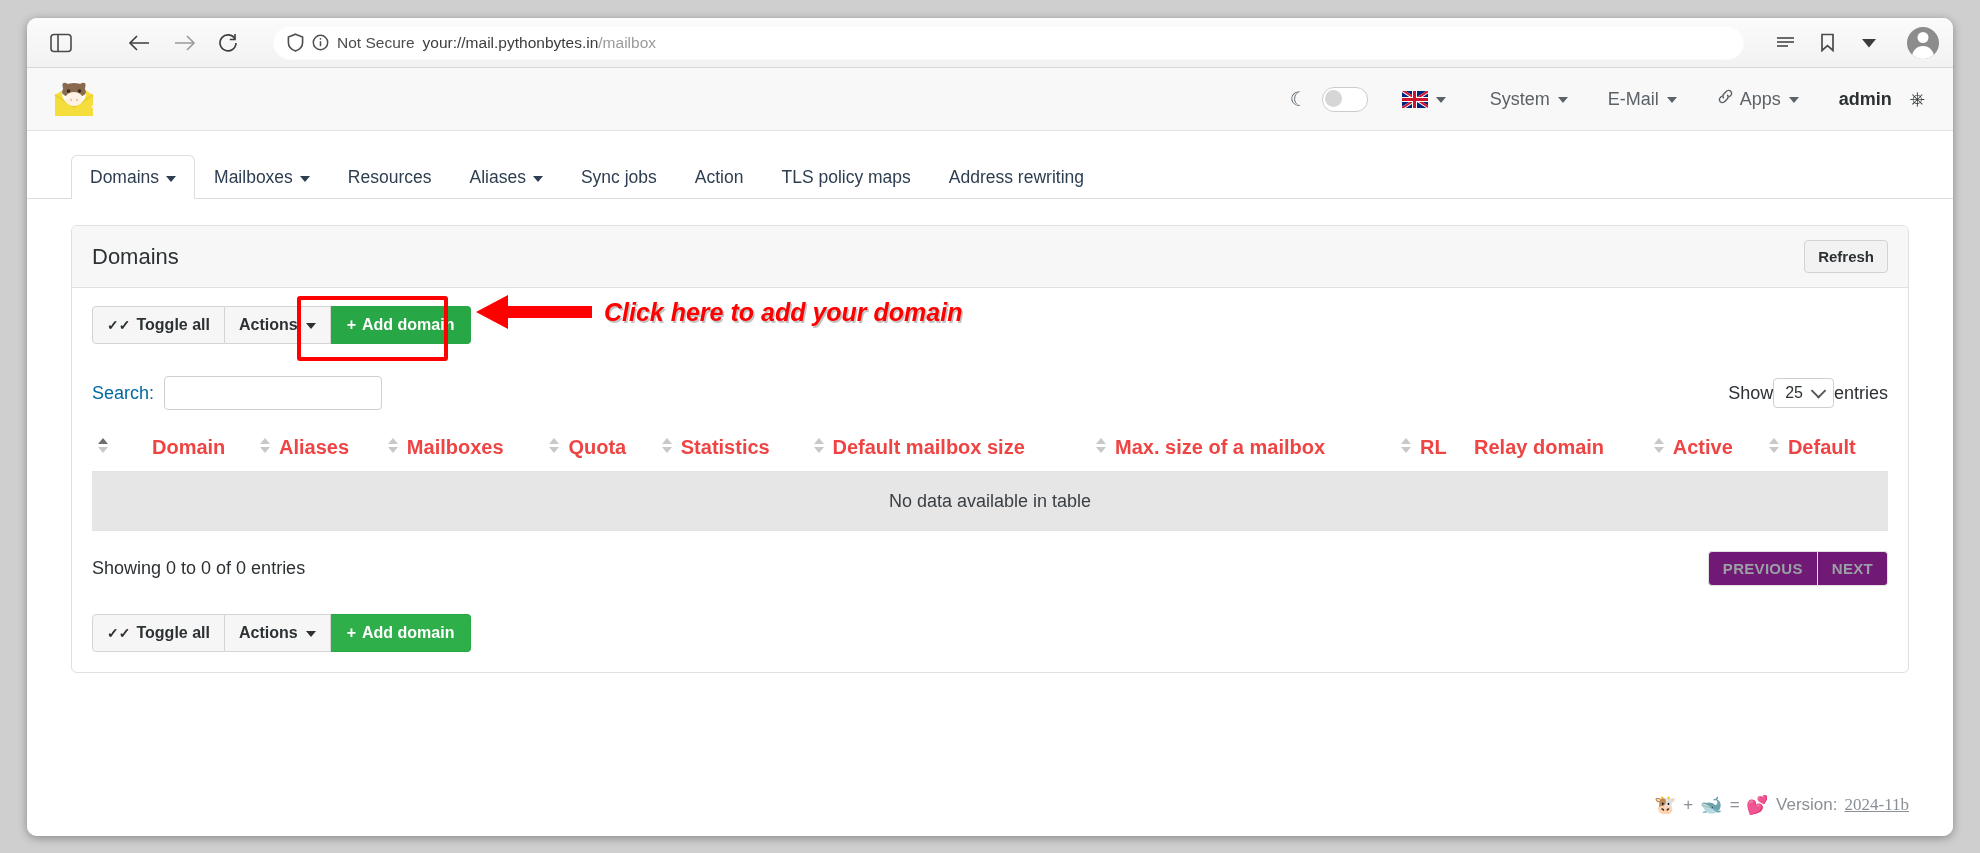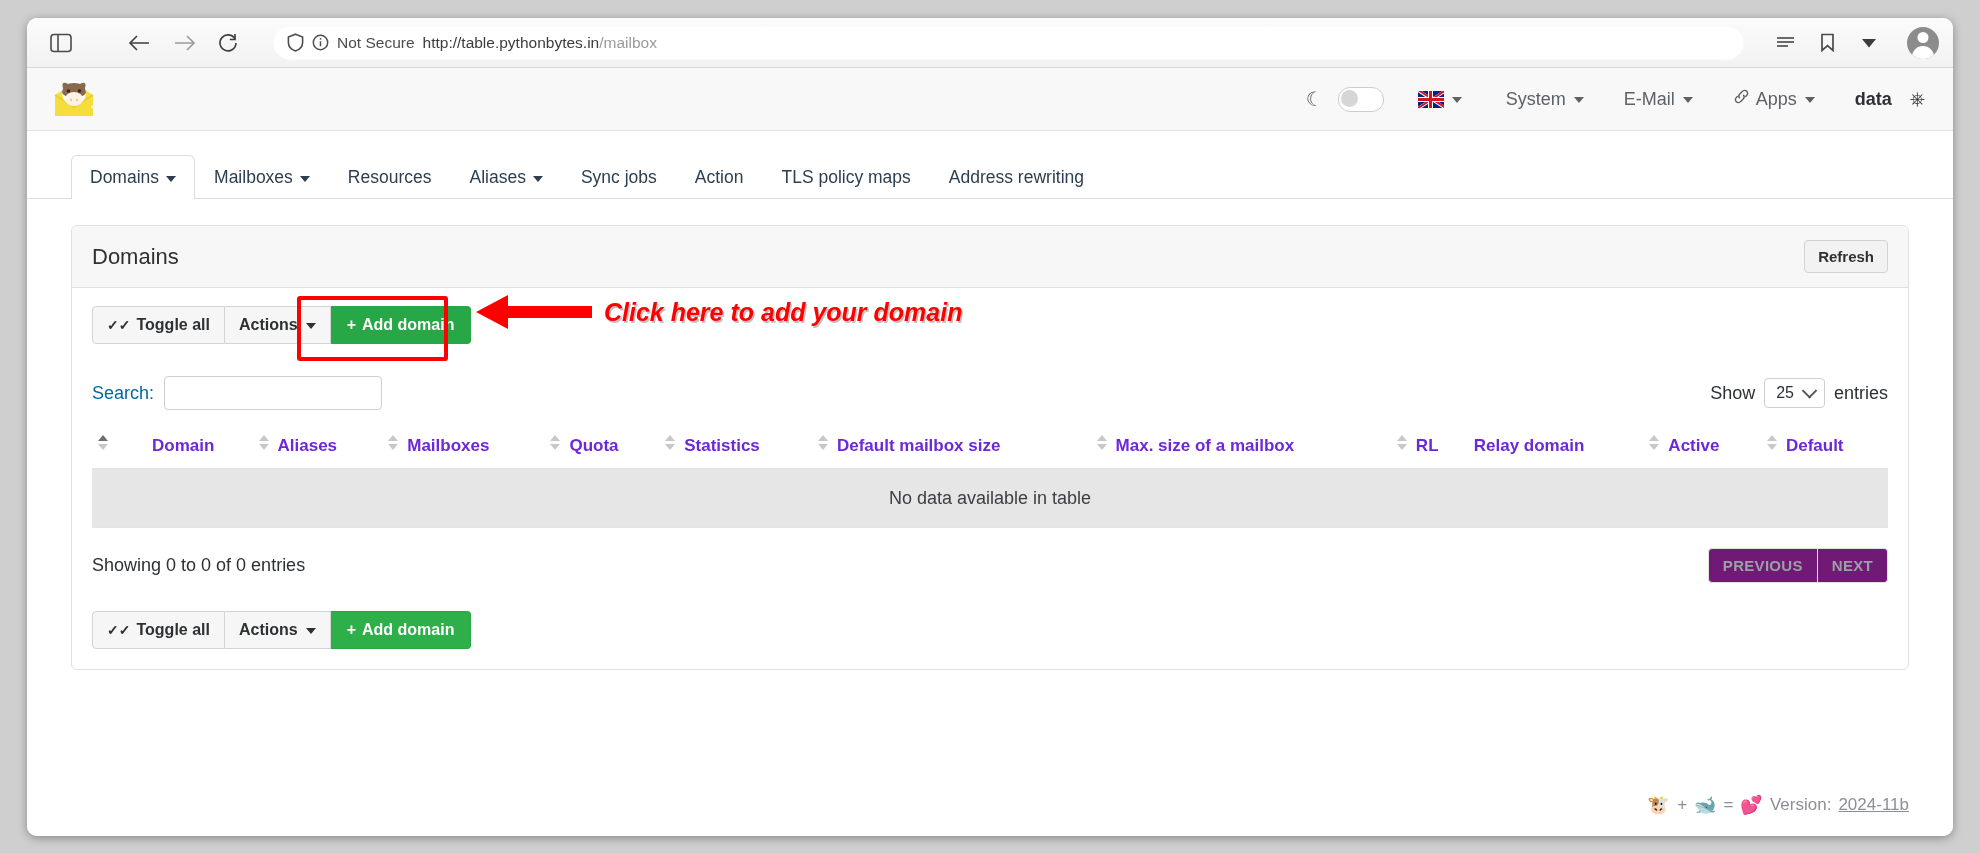--- a/index.html
+++ b/index.html
@@ -258,21 +258,21 @@
   }
   .search-label { font-size:18px; color:#0369a1; margin-right:10px;}
   .search-input {
     width: 200px; height: 28px;
     border:1px solid #cfcfcf; border-radius:4px;
     outline:none; font-size:16px; padding: 2px 8px;
     font-family:"Liberation Sans", sans-serif;
   }
   .show-entries {
     margin-left:auto;
-    display:flex; align-items:center; gap:9px;
+    display:flex; align-items:center; 
     font-size:18px; color:#2c3134;text-align:right;
   }
   .sel {
     position: relative;
     border:1px solid #cfcfcf; border-radius:4px;
     padding: 5px 30px 5px 11px;
     font-size:16px; color:#2c3134; background:#fff;
   }
   .sel .chev {
     position:absolute; right:9px; top:50%;
@@ -281,22 +281,22 @@
     transform: translateY(-70%) rotate(45deg);
   }
 
   
   table.dt {
     width: 100%;
     border-collapse: collapse;
     margin-top: 16px;
   }
   table.dt th {
-    font-size: 17px;
-    color:#6d28d9;
+    font-size: 20px;
+    color:#ef4444;
     font-weight: bold;
     text-align: left;
     padding: 10px 6px 12px 6px;
     border-bottom: 2px solid #e4e4e4;
     white-space: nowrap;
     position: relative;
   }
   th .sortic {
     display:inline-block;
     width: 9px;
@@ -340,21 +340,21 @@
   .bottom-btns { margin-top: 28px; }
   .bottom-btns .btn.green { border-radius: 0 4px 4px 0; }
 
   .footer {
     position:absolute;
     right: 44px; bottom: 20px;
     display:flex; align-items:center; gap:7px;
     font-size: 17px; color:#8b9096;
   }
   .footer .emo { font-size: 18px; }
-  .footer a { color:#8b9096; text-decoration: underline; }
+  .footer a { color:#8b9096; text-decoration: underline; font-family: Liberation Serif, serif; }
 </style>
 </head>
 <body>
 
 <div class="screen">
   <div class="browser">
 
     <div class="toolbar">
       <div class="tb-btn sidebar-toggle">
         <svg width="22" height="20" viewBox="0 0 22 20" fill="none" stroke="#4a4a4a" stroke-width="1.6">
@@ -390,21 +390,21 @@
           </svg>
         </span>
         <span class="info-ico">
           <svg width="17" height="17" viewBox="0 0 17 17" fill="none" stroke="#4f4f4f" stroke-width="1.5">
             <circle cx="8.5" cy="8.5" r="7.2"></circle>
               <line x1="8.5" y1="7.3" x2="8.5" y2="12.2"></line>
             <circle cx="8.5" cy="4.8" r="0.9" fill="#4f4f4f" stroke="none"></circle>
           </svg>
         </span>
         <span class="notsecure">Not Secure</span>
-        <span class="url"><b>http://table.pythonbytes.in</b><span>/mailbox</span></span>
+        <span class="url"><b>your://mail.pythonbytes.in</b><span>/mailbox</span></span>
       </div>
 
       <div class="tb-right">
         <div class="tb-btn">
           <svg width="19" height="15" viewBox="0 0 19 15" stroke="#6a6a6a" stroke-width="1.8">
             <line x1="1" y1="3" x2="18" y2="3"></line>
               <line x1="1" y1="7" x2="18" y2="7"></line>
             <line x1="1" y1="11" x2="12" y2="11"></line>
           </svg>
         </div>
@@ -472,21 +472,21 @@
             <span>
               <svg width="17" height="17" viewBox="0 0 17 17" fill="none" stroke="#5b6268" stroke-width="1.4">
                 <path d="M6.8 10.2 A3 3 0 0 1 6.8 6 L9.2 3.6 A3 3 0 1 1 13.4 7.8 L12.3 8.9"></path>
                 <path d="M10.2 6.8 A3 3 0 0 1 10.2 11 L7.8 13.4 A3 3 0 1 1 3.6 9.2 L4.7 8.1"></path>
               </svg>
             </span>
             <span>Apps</span>
             <span class="caret"></span>
           </div>
           <div class="nav-item user">
-            <span>data</span>
+            <span>admin</span>
           </div>
           <span class="pw">⎈</span>
         </div>
       </div>
 
       <div class="tabs">
         <div class="tab active">
           <span>Domains</span>
           <span class="caret"></span>
         </div>

